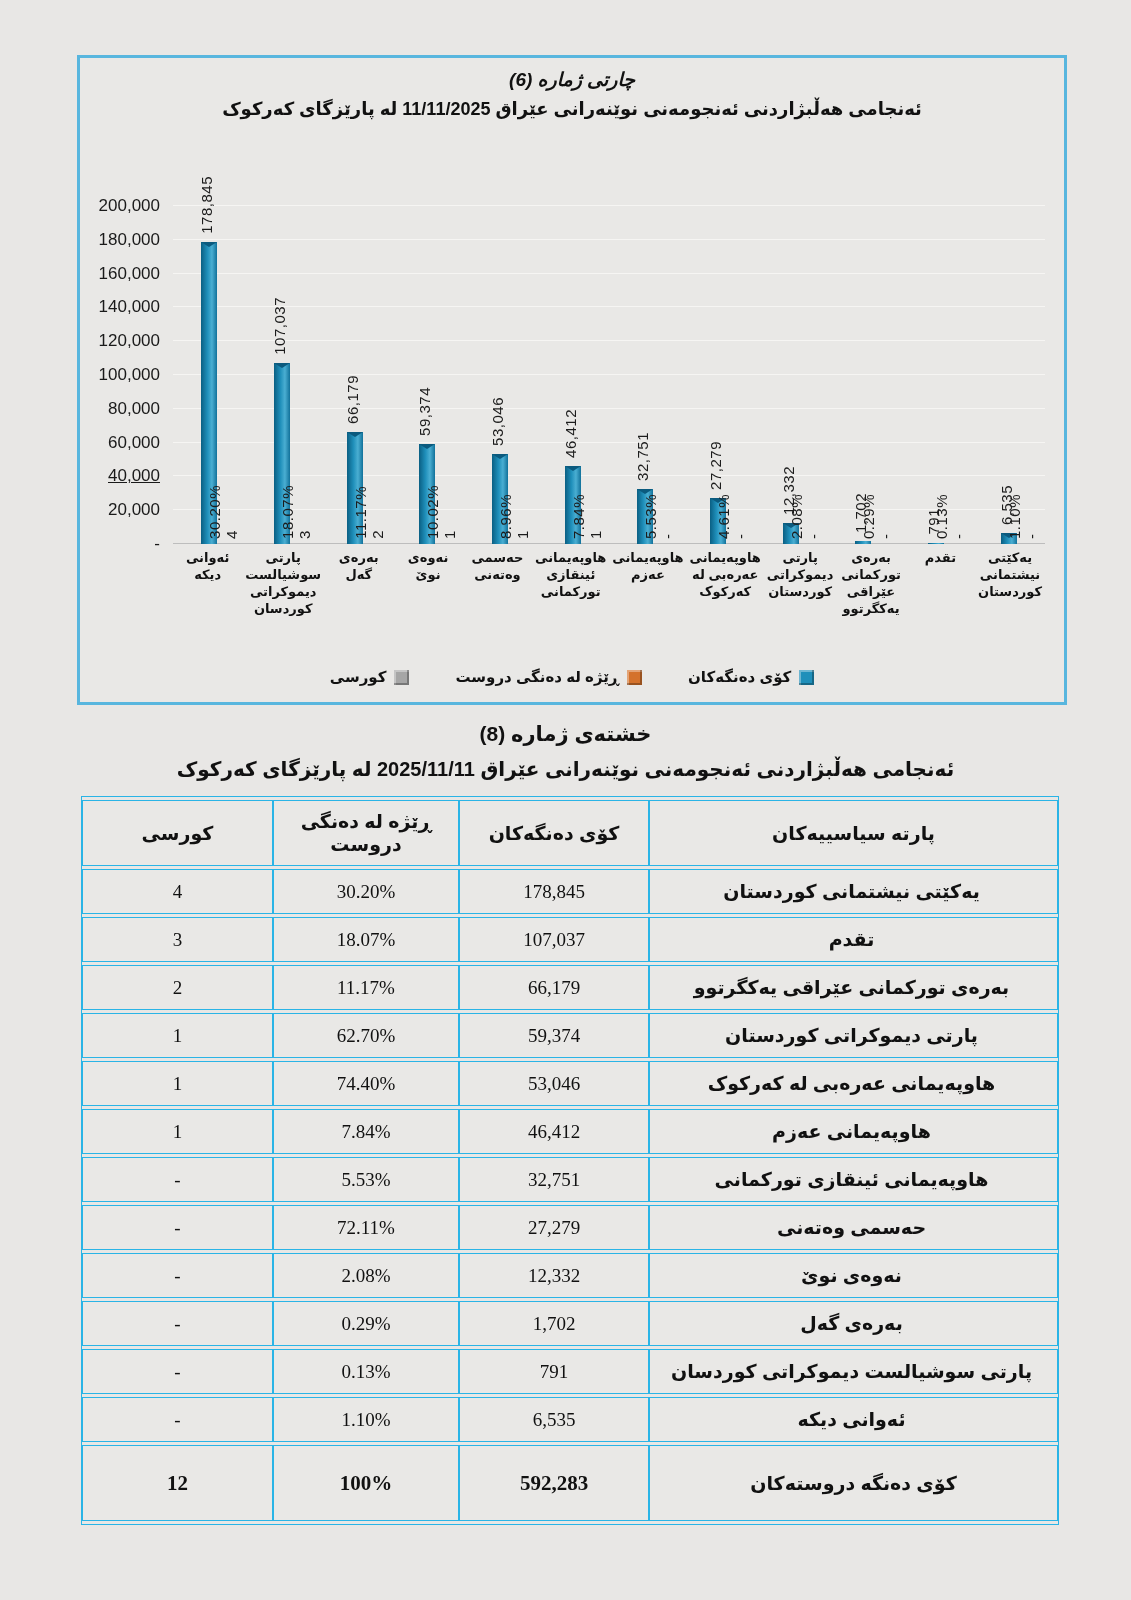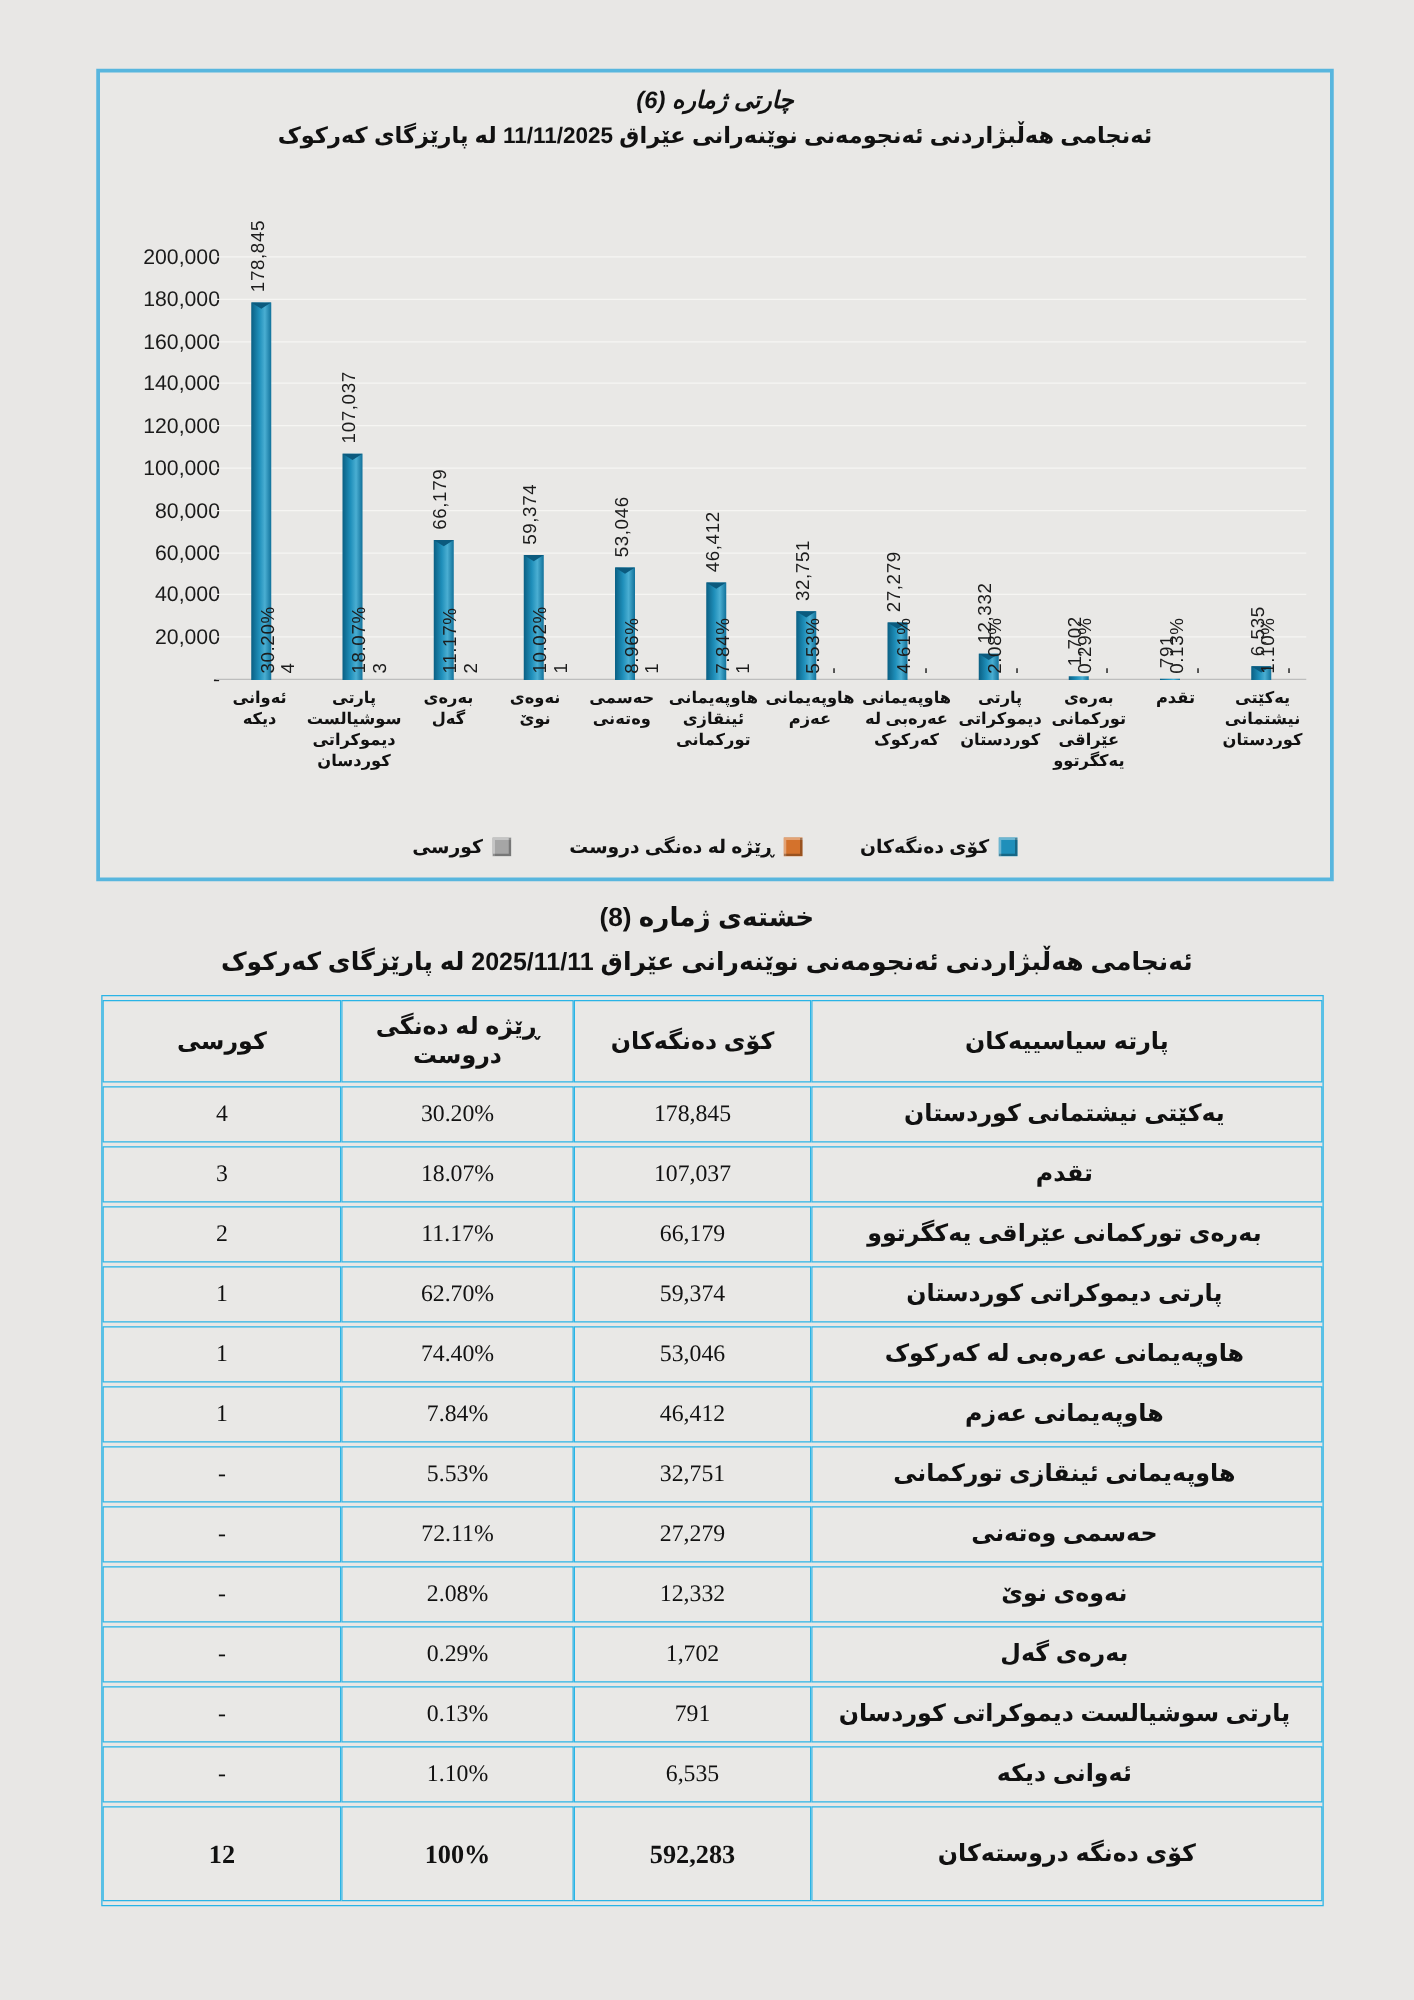--- a/index.html
+++ b/index.html
@@ -34,21 +34,21 @@
   .plot {
     position:absolute; left:93px; top:148px;
     width:872px; height:338px;
   }
   .gridline {
     position:absolute; left:0; width:100%; height:1px;
     background:#f6f5f3;
   }
   .gridline.axis { background:#bdbdbd; }
 
-  .y-labels { position:absolute; left:0; top:148px; width:84px; height:338px;margin-left:16px; }
+  .y-labels { position:absolute; left:0; top:148px; width:84px; height:338px; }
   .y-tick {
     position:absolute; right:4px; width:80px;
     text-align:right; font-size:17px; color:#1a1a1a;
     transform:translateY(50%);
   }
 
   .bars-row {
     position:absolute; left:0; bottom:0; width:100%; height:100%;
     display:flex;
   }
@@ -145,21 +145,21 @@
 
   <div class="y-labels">
       <div class="y-tick" style="bottom: 100%;">200,000</div>
       <div class="y-tick" style="bottom: 90%;">180,000</div>
       <div class="y-tick" style="bottom: 80%;">160,000</div>
       <div class="y-tick" style="bottom: 70%;">140,000</div>
       <div class="y-tick" style="bottom: 60%;">120,000</div>
       <div class="y-tick" style="bottom: 50%;">100,000</div>
       <div class="y-tick" style="bottom: 40%;">80,000</div>
       <div class="y-tick" style="bottom: 30%;">60,000</div>
-      <div class="y-tick" style="bottom: 20%;">40,000</div>
+      <div class="y-tick" style="bottom: 20%; text-decoration: underline;">40,000</div>
       <div class="y-tick" style="bottom: 10%;">20,000</div>
       <div class="y-tick" style="bottom: 0%;">-</div>
     </div>
 
   <div class="plot">
     <div id="gridlines">
         <div class="gridline axis" style="bottom: 0%;"></div>
         <div class="gridline" style="bottom: 10%;"></div>
         <div class="gridline" style="bottom: 20%;"></div>
         <div class="gridline" style="bottom: 30%;"></div>

